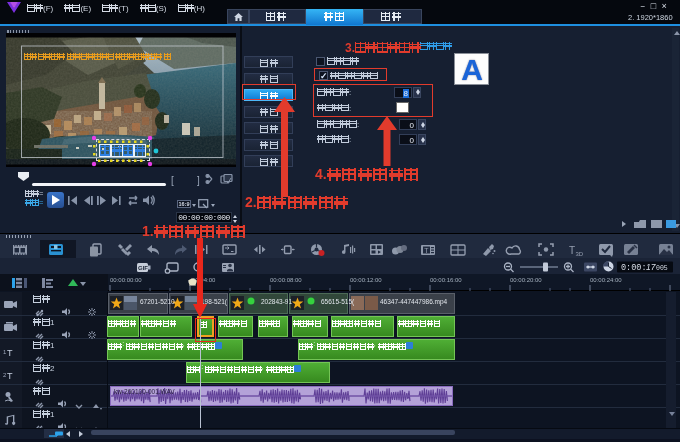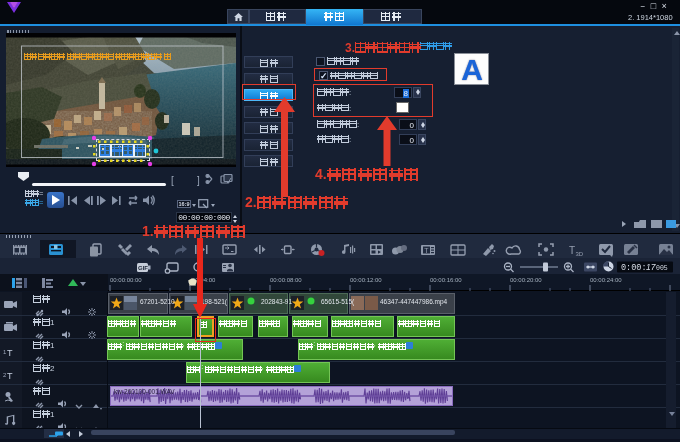--- a/index.html
+++ b/index.html
@@ -36,34 +36,41 @@
 <div id="app">
 
   <div class="abs" style="left:0;top:0;width:680px;height:26px;background:#05080e"></div>
   <div class="abs" style="left:0;top:24px;width:680px;height:1.5px;background:#1e8fe0"></div>
 
   <svg class="abs" style="left:6px;top:1px" width="16" height="13" viewBox="0 0 16 13">
     <path d="M1 1 L8 12 L15 1 L11.5 1 L8 7 L4.5 1 Z" fill="#7b2fe0"></path>
     <path d="M4 1 L8 7.5 L12 1 Z" fill="#b44fe8"></path>
   </svg>
 
+  <div class="abs" style="left:27px;top:4px;color:#d4dae4;font-size:8px;letter-spacing:0">
+    <span style="margin-right:9px"><i class="cj" style="width:8px;height:8px"></i><i class="cj2" style="width:8px;height:8px"></i>(F)</span>
+    <span style="margin-right:9px"><i class="cj2" style="width:8px;height:8px"></i><i class="cj" style="width:8px;height:8px"></i>(E)</span>
+    <span style="margin-right:9px"><i class="cj" style="width:8px;height:8px"></i><i class="cj2" style="width:8px;height:8px"></i>(T)</span>
+    <span style="margin-right:9px"><i class="cj2" style="width:8px;height:8px"></i><i class="cj" style="width:8px;height:8px"></i>(S)</span>
+    <span><i class="cj" style="width:8px;height:8px"></i><i class="cj2" style="width:8px;height:8px"></i>(H)</span>
+  </div>
 
   <div class="abs" style="left:227px;top:9px;width:22px;height:15px;background:#232c3f;border:1px solid #39455e"></div>
   <svg class="abs" style="left:234px;top:13px" width="9" height="8" viewBox="0 0 10 9">
       <path d="M5 0 L10 4.5 L8.5 4.5 L8.5 9 L6 9 L6 6 L4 6 L4 9 L1.5 9 L1.5 4.5 L0 4.5 Z" fill="#cfd6e2"></path>
     </svg>
   <div class="abs tab" style="left:249px;top:9px;width:57px;height:15px;background:#1f2940;border:1px solid #39455e"></div>
   <div class="abs tab" style="left:306px;top:9px;width:57px;height:16px;background:linear-gradient(#35b5f5,#1177cf)"></div>
   <div class="abs tab" style="left:363px;top:9px;width:59px;height:15px;background:#1f2940;border:1px solid #39455e"></div>
   <div class="abs" style="left:266px;top:12px;color:#e6ecf4"><i class="cj" style="width:9px;height:9px"></i><i class="cj2" style="width:9px;height:9px;margin-left:2px"></i></div>
   <div class="abs" style="left:324px;top:12px;color:#fff"><i class="cj2" style="width:9px;height:9px"></i><i class="cj" style="width:9px;height:9px;margin-left:2px"></i></div>
   <div class="abs" style="left:381px;top:12px;color:#e6ecf4"><i class="cj" style="width:9px;height:9px"></i><i class="cj2" style="width:9px;height:9px;margin-left:2px"></i></div>
 
   <div class="abs" style="left:640px;top:2px;color:#d8dee8;font-size:9px;font-family:'Liberation Mono',monospace">– □ ×</div>
-  <div class="abs" style="left:628px;top:13px;color:#cdd5e0;font-size:7.5px">2. 1914*1080</div>
+  <div class="abs" style="left:628px;top:13px;color:#cdd5e0;font-size:7.5px">2. 1920*1860</div>
 
   <div class="abs" style="left:0;top:26px;width:680px;height:207px;background:#141d2f"></div>
   <div class="abs" style="left:240px;top:26px;width:2px;height:207px;background:#090d15"></div>
 
   <div class="abs" style="left:7px;top:30px;width:24px;height:3px;background:repeating-linear-gradient(90deg,#8a94a6 0 1.5px,transparent 1.5px 3px)"></div>
   <div class="abs" style="left:246px;top:30px;width:24px;height:3px;background:repeating-linear-gradient(90deg,#8a94a6 0 1.5px,transparent 1.5px 3px)"></div>
 
   <div id="video" class="abs" style="left:6px;top:33px;width:230px;height:134px;background:#000"></div>
   <svg class="abs" style="left:6px;top:33px" width="230" height="134" viewBox="0 0 230 134">
     <defs>

